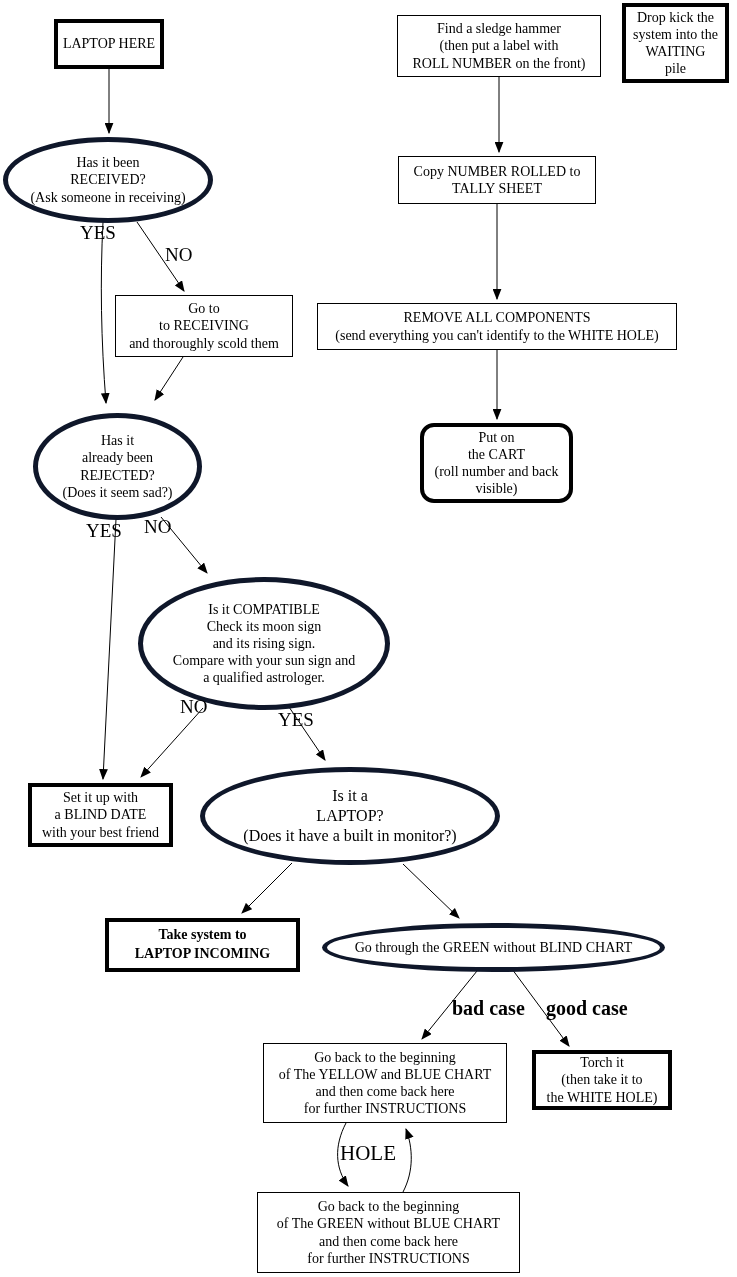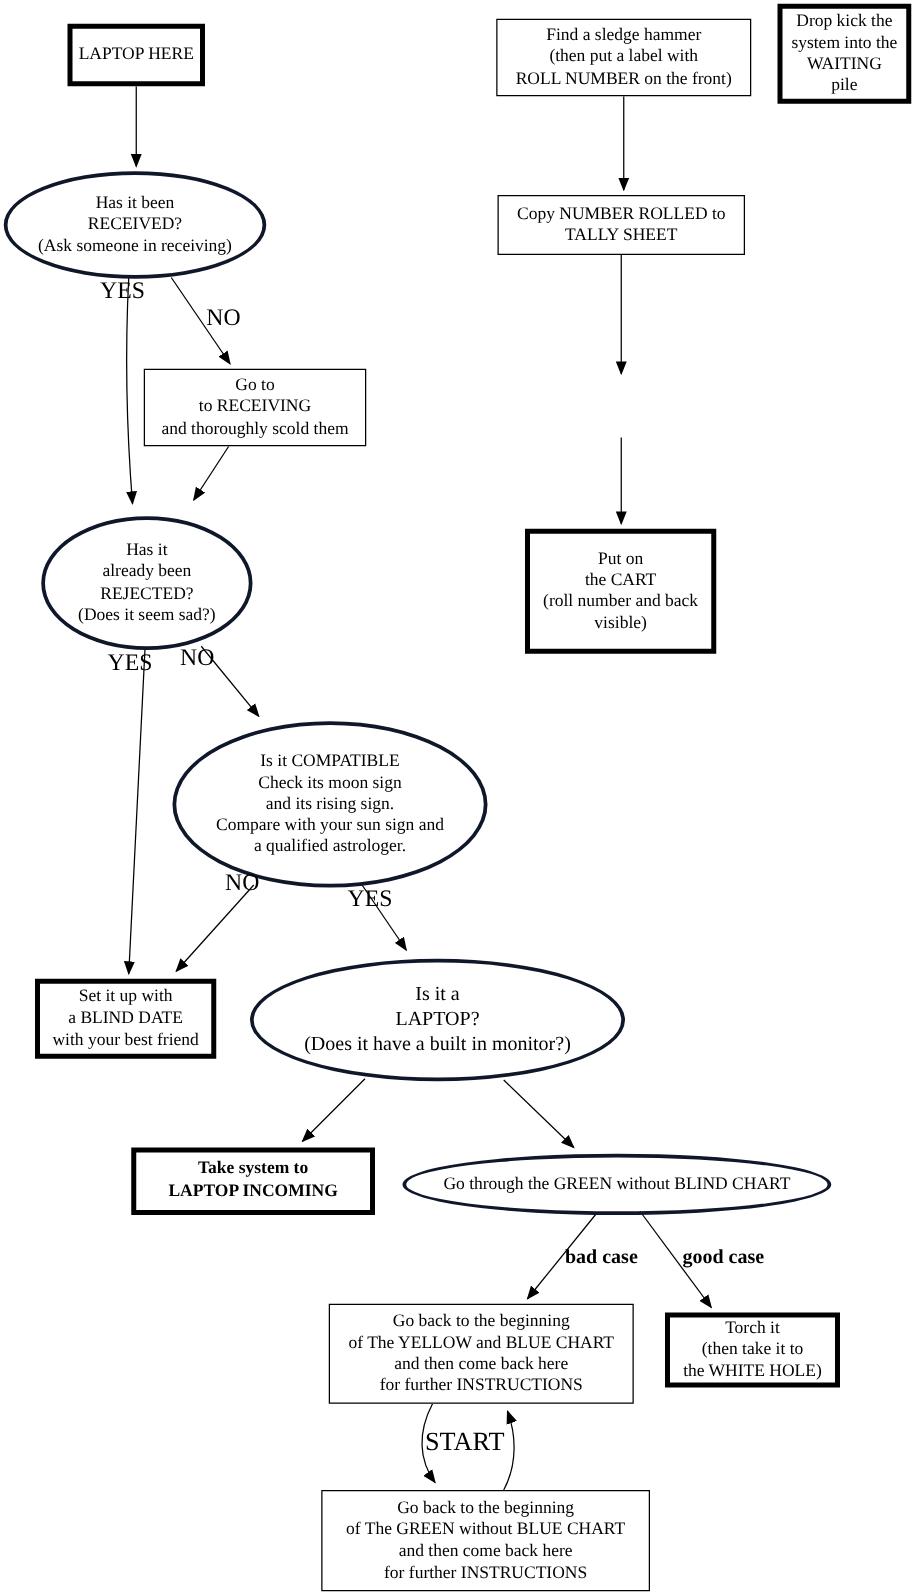--- a/index.html
+++ b/index.html
@@ -24,28 +24,28 @@
     align-items: center;
     justify-content: center;
     text-align: center;
     white-space: pre-line;
     font-size: 14px;
     line-height: 1.22;
     background: #ffffff;
   }
   .box { border: 1.5px solid #000; }
   .box.bold { border: 4px solid #000; }
-  .ellipse { border: 3px solid #0f172a; border-radius: 50%; background: transparent; }
+  .ellipse { border: 5px solid #0f172a; border-radius: 50%; background: transparent; }
   .lbl {
     position: absolute;
     font-size: 19px;
     line-height: 1;
     white-space: nowrap;
   }
-  .lbl-bold { font-size: 16px; font-weight: bold; }
+  .lbl-bold { font-size: 20px; font-weight: bold; }
   .lbl-other { font-size: 21px; }
   .fs16 { font-size: 16px; line-height: 1.25; }
   .fs18b { font-size: 14px; font-weight: bold; line-height: 1.35; }
 </style>
 </head>
 <body>
 
 <div class="canvas">
 
   <svg class="connectors" viewBox="0 0 737 1277" xmlns="http://www.w3.org/2000/svg">
@@ -90,27 +90,29 @@
 RECEIVED?
 (Ask someone in receiving)</div>
 
   <div class="node box" style="left:398px; top:156px; width:198px; height:48px;">Copy NUMBER ROLLED to
 TALLY SHEET</div>
 
   <div class="node box" style="left:115px; top:295px; width:178px; height:62px;">Go to
 to RECEIVING
 and thoroughly scold them</div>
 
+  <div class="node box" style="left:317px; top:303px; width:360px; height:47px;">REMOVE ALL COMPONENTS
+(send everything you can't identify to the WHITE HOLE)</div>
 
   <div class="node ellipse" style="left:33px; top:413px; width:169px; height:107px;">Has it
 already been
 REJECTED?
 (Does it seem sad?)</div>
 
-  <div class="node box bold" style="left:420px; top:423px; width:153px; height:100px;">Put on
+  <div class="node box bold" style="left:420px; top:423px; width:153px; height:80px;border-radius:14px;">Put on
 the CART
 (roll number and back
 visible)</div>
 
   <div class="node ellipse" style="left:138px; top:577px; width:252px; height:133px;">Is it COMPATIBLE
 Check its moon sign
 and its rising sign.
 Compare with your sun sign and
 a qualified astrologer.</div>
 
@@ -142,15 +144,15 @@
 for further INSTRUCTIONS</div>
 
   <div class="lbl" style="left:80px; top:223px;">YES</div>
   <div class="lbl" style="left:165px; top:245px;">NO</div>
   <div class="lbl" style="left:86px; top:521px;">YES</div>
   <div class="lbl" style="left:144px; top:517px;">NO</div>
   <div class="lbl" style="left:180px; top:697px;">NO</div>
   <div class="lbl" style="left:278px; top:710px;">YES</div>
   <div class="lbl lbl-bold" style="left:452px; top:998px;">bad case</div>
   <div class="lbl lbl-bold" style="left:546px; top:998px;">good case</div>
-  <div class="lbl lbl-other" style="left:340px; top:1143px;">START</div>
+  <div class="lbl lbl-other" style="left:340px; top:1143px;">HOLE</div>
 
 </div>
 
 </body></html>

